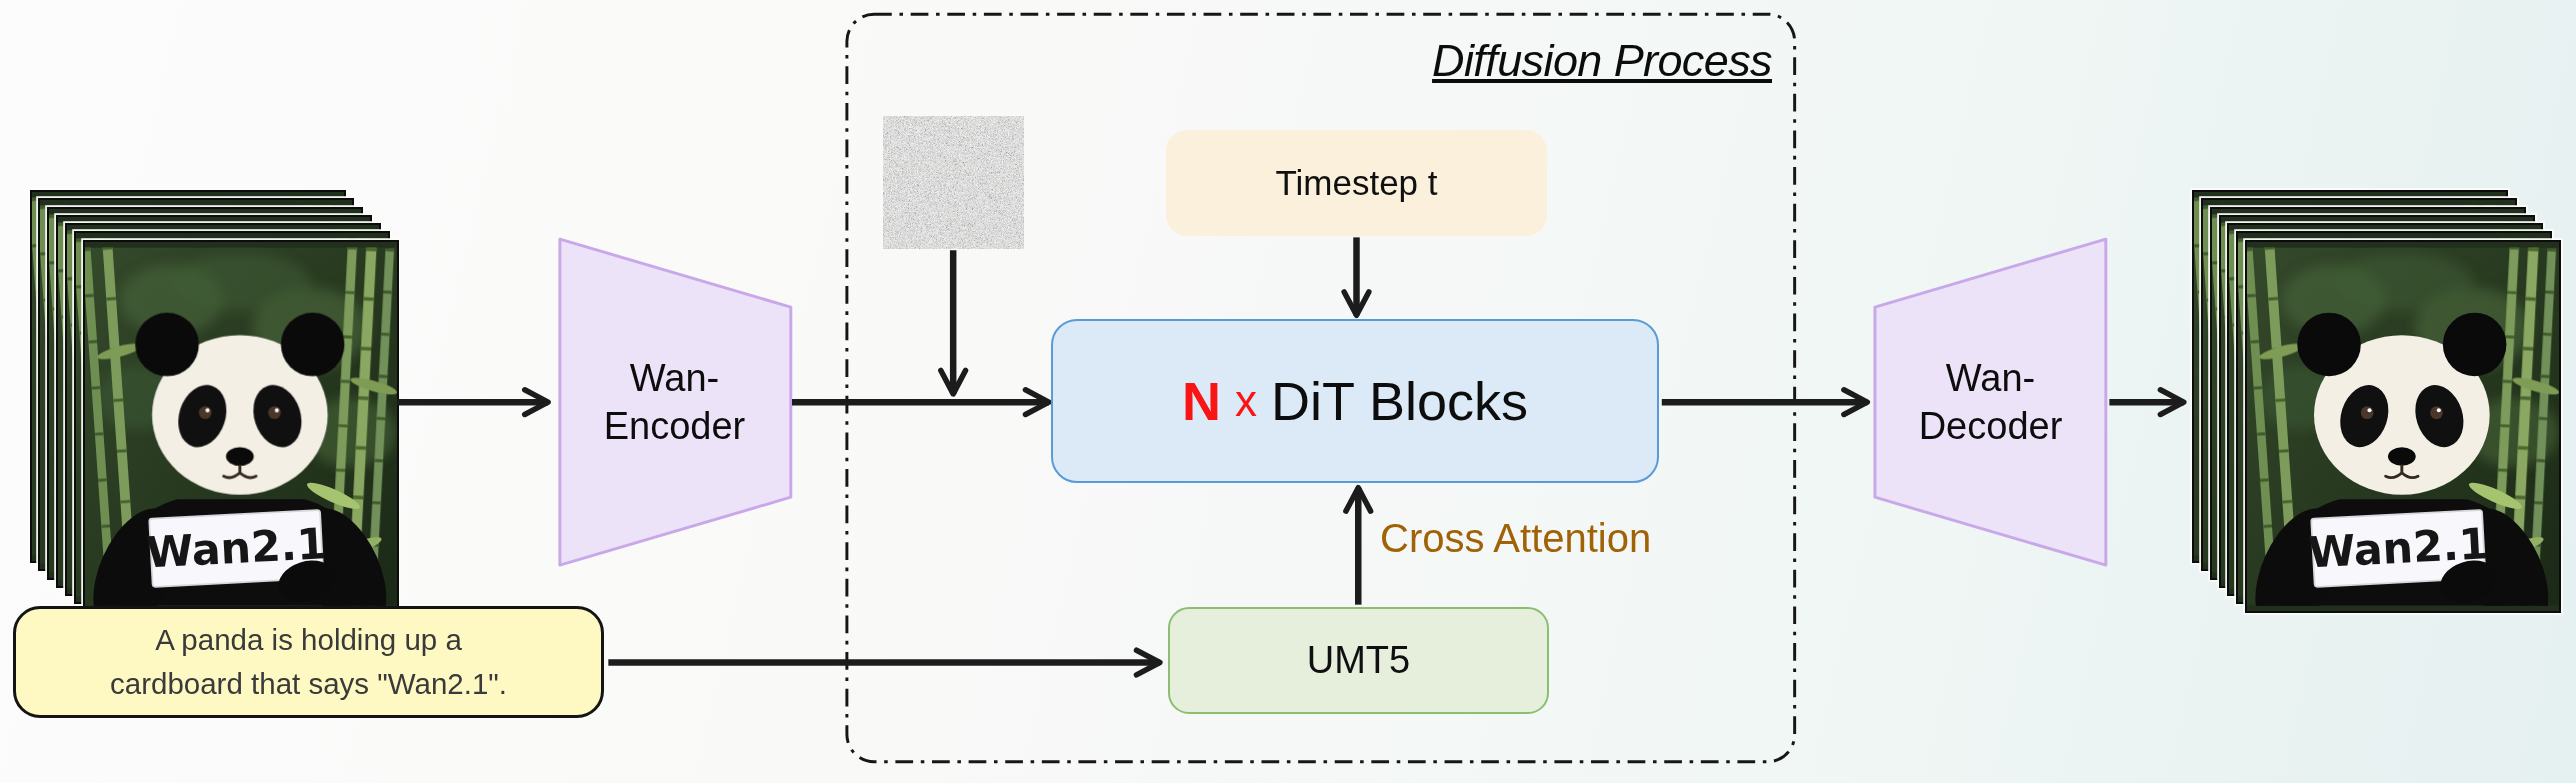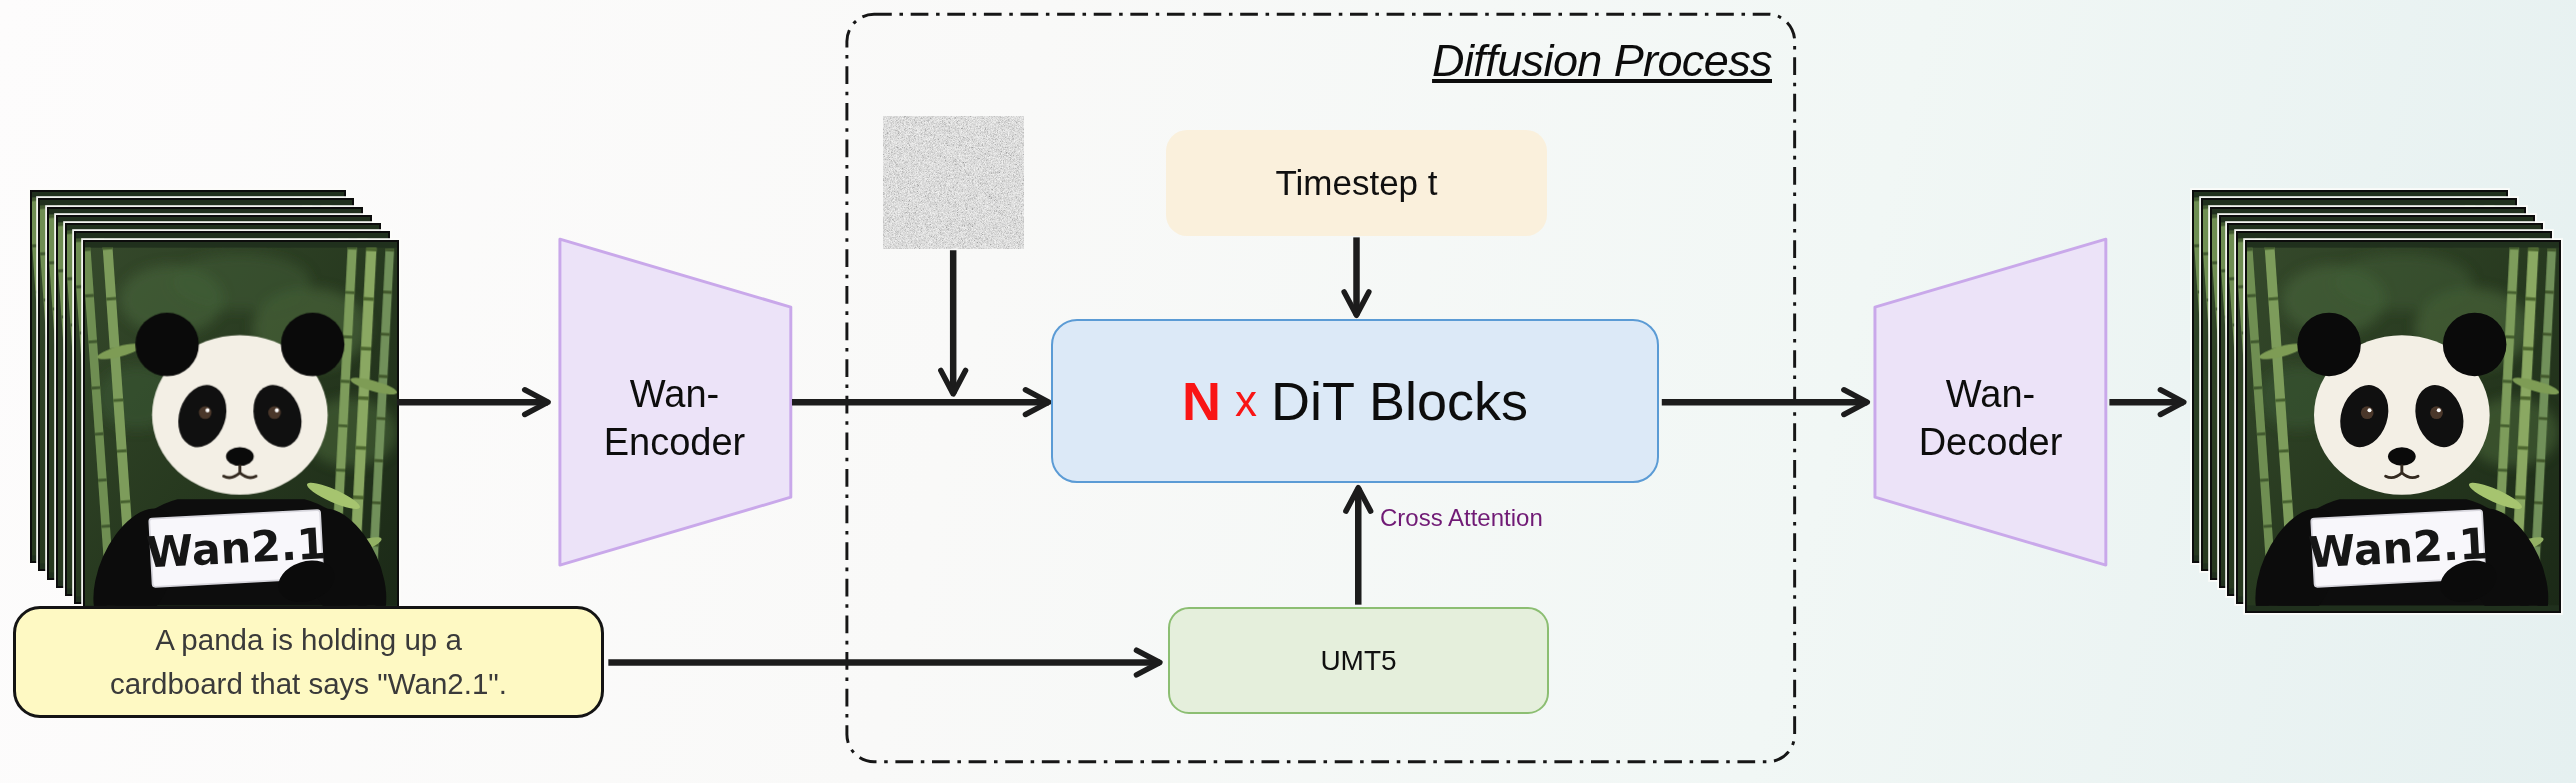--- a/index.html
+++ b/index.html
@@ -13,29 +13,29 @@
   svg.overlay{position:absolute;left:0;top:0;width:2576px;height:783px;z-index:3;}
   .box{position:absolute;display:flex;align-items:center;justify-content:center;
        box-sizing:border-box;z-index:4;white-space:nowrap;}
   #dit-box{left:1051px;top:319px;width:608px;height:164px;background:#dce9f7;
        border:2.4px solid #5b9bd5;border-radius:26px;font-size:54px;color:#0d0d0d;}
   .dit-n{color:#f91515;font-weight:700;}
   .dit-x{color:#f91515;font-size:44px;margin:0 14px;}
   #timestep-box{left:1166px;top:130px;width:381px;height:106px;background:#faf0dc;
        border-radius:21px;font-size:35px;color:#101010;}
   #umt5-box{left:1168px;top:607px;width:381px;height:107px;background:#e5efdc;
-       border:2.4px solid #8cbe72;border-radius:21px;font-size:28px;color:#101010;}
-  #cross-attn{left:1380px;top:504px;font-size:24px;color:#701a75;z-index:4;position:absolute;}
+       border:2.4px solid #8cbe72;border-radius:21px;font-size:38px;color:#101010;}
+  #cross-attn{left:1380px;top:516px;font-size:40px;color:#a16207;z-index:4;position:absolute;}
   #diff-title{position:absolute;right:804px;top:35px;font-size:45px;font-style:italic;
        letter-spacing:-0.6px;color:#0c0c0c;z-index:4;white-space:nowrap;text-decoration:underline;}
   #prompt-box{left:13px;top:606px;width:591px;height:112px;background:#fef9c3;
        border:3.5px solid #141414;border-radius:27px;font-size:29.5px;line-height:44px;
        color:#3a3a3a;flex-direction:column;text-align:center;}
   .vae-label{position:absolute;width:177px;font-size:38px;line-height:48px;text-align:center;
-       color:#0d0d0d;z-index:4;margin-top:16px;}
+       color:#0d0d0d;z-index:4;}
   #enc-label{left:586px;top:354px;}
   #dec-label{left:1902px;top:354px;}
   .stack{position:absolute;z-index:2;}
   #stack-left{left:29.5px;top:190px;width:378px;height:425px;}
   #stack-right{left:2192px;top:190px;width:378px;height:425px;}
   .frame{position:absolute;width:312px;height:369px;border:2.4px solid #0c0c0c;
        background:#20301d;box-shadow:0 0 0 1.8px rgba(252,252,250,.95);}
   .frame svg{width:100%;height:100%;display:block;}
   #noise-img{position:absolute;left:883px;top:116px;width:141px;height:133px;z-index:4;}
 </style>

